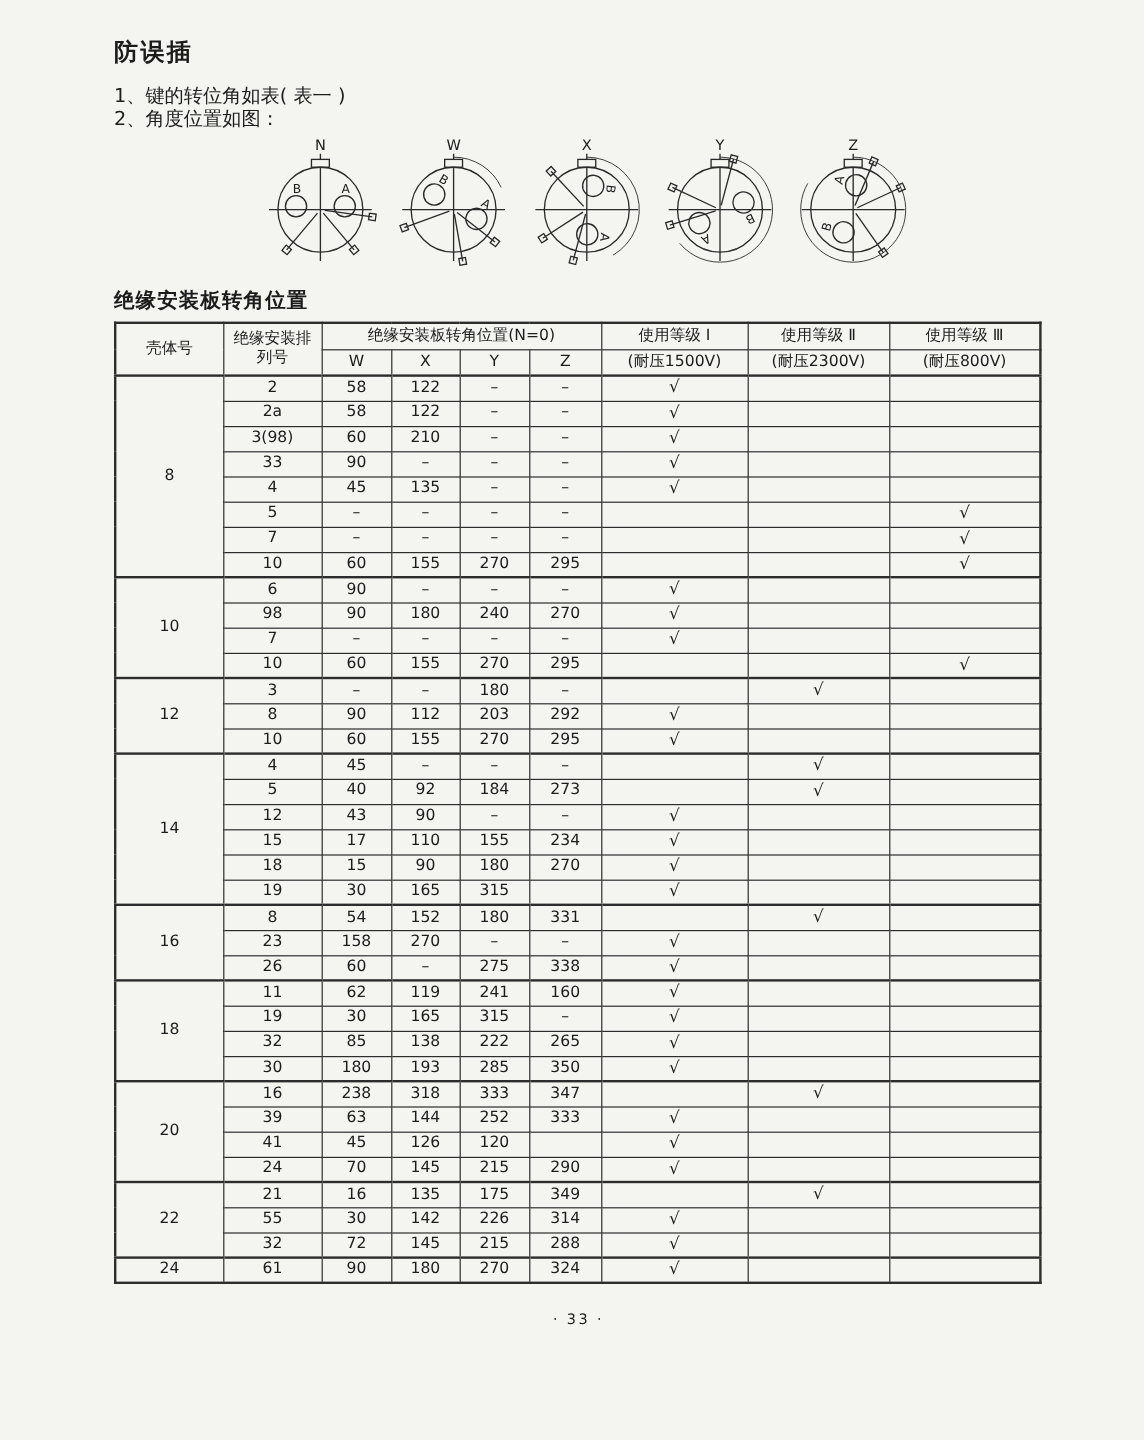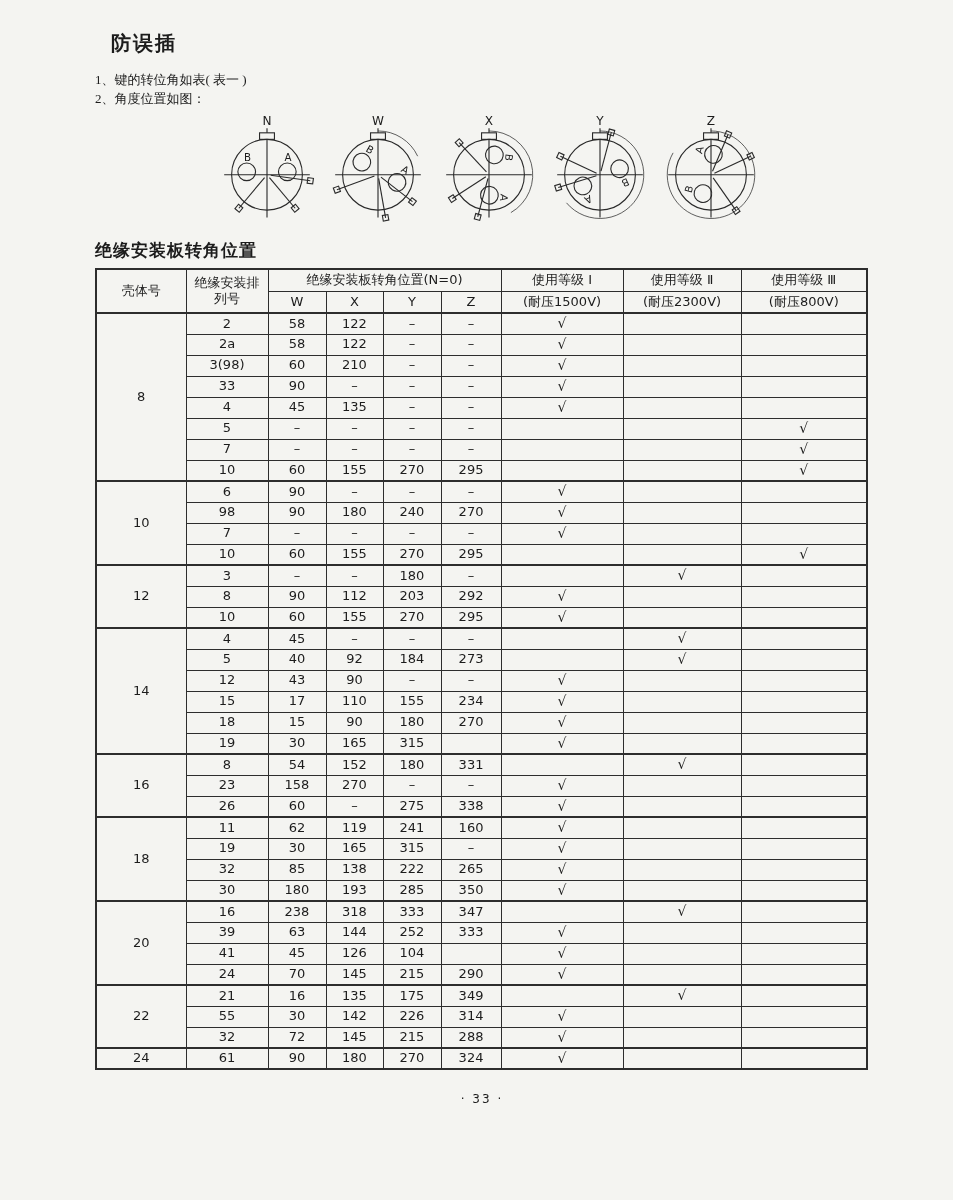--- a/index.html
+++ b/index.html
@@ -5,25 +5,25 @@
   * { margin:0; padding:0; box-sizing:border-box; }
   html,body { width:953px; height:1200px; }
   body {
     background:#f4f4f1;
     color:#1c1c1c;
     font-family:"DejaVu Sans", sans-serif;
     position:relative;
   }
   .page { padding:30px 84px 0 95px; }
 
-  .doc-title { font-size:20px; font-weight:bold; letter-spacing:2px;margin-left:16px; }
+  .doc-title { font-size:20px; font-weight:bold; letter-spacing:2px; }
 
   .intro { margin-top:13px; font-size:14px; line-height:19px; }
   .intro .line1 { text-indent:2em; }
-  .list-line { font-size:13px; line-height:19px;font-family:Liberation Serif, serif; }
+  .list-line { font-size:16px; line-height:19px; }
 
   .diagrams { display:flex; margin:3px 0 0 118px; }
   .diagram { width:108px; height:120px; }
   .diagram + .diagram { margin-left:3px; }
   .diagram svg { display:block; }
 
   .table-title { font-size:17px; font-weight:bold; margin:8px 0 6px 0; letter-spacing:1px; }
 
   table.angle-table {
     border-collapse:collapse;
@@ -516,21 +516,21 @@
           <td>252</td>
           <td>333</td>
           <td class="check-cell">√</td>
           <td></td>
           <td></td>
         </tr>
         <tr>
           <td>41</td>
           <td>45</td>
           <td>126</td>
-          <td>104</td>
+          <td>120</td>
           <td></td>
           <td class="check-cell">√</td>
           <td></td>
           <td></td>
         </tr>
         <tr>
           <td>24</td>
           <td>70</td>
           <td>145</td>
           <td>215</td>

